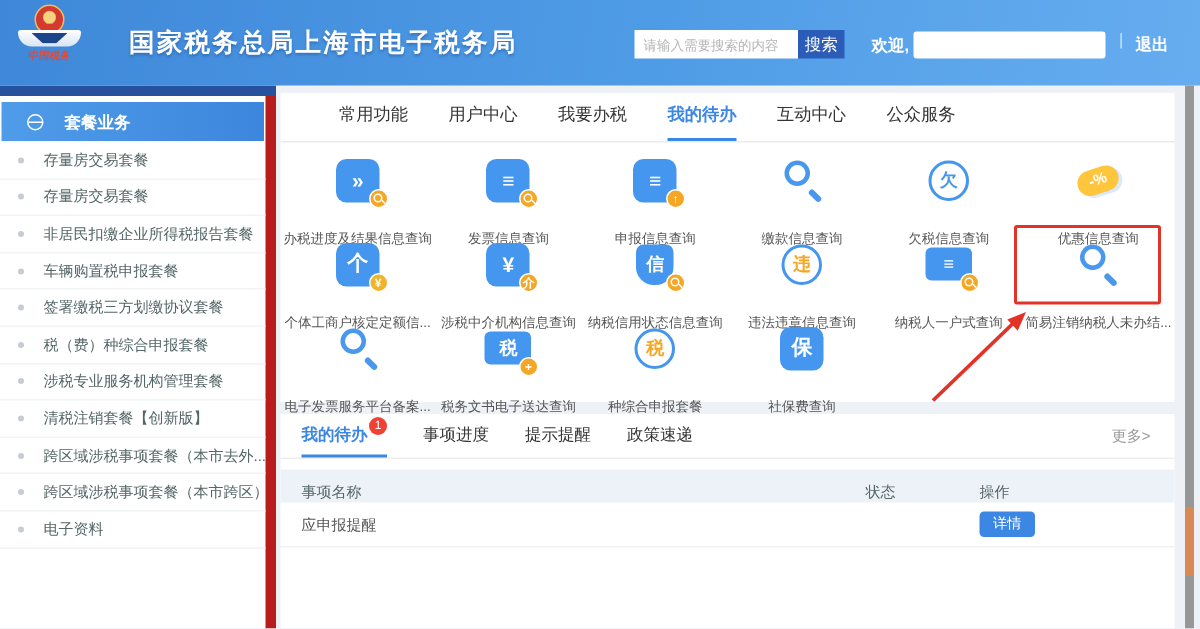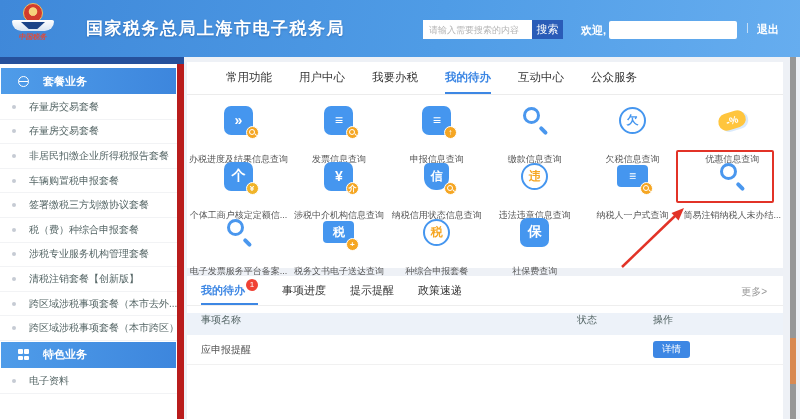--- a/index.html
+++ b/index.html
@@ -94,21 +94,21 @@
   
   .card2 { position:absolute; left:187px; top:276px; width:596px; height:143px; background:#fff; }
   .todo-tabs { height:30px; display:flex; align-items:flex-end; padding:0 16px 0 14px; gap:24px;
                border-bottom:1px solid #eee; font-size:11px; color:#333; }
   .todo-tab { height:28px; line-height:26px; border-bottom:2px solid transparent; cursor:pointer; position:relative; }
   .todo-tab.active { color:#3d87e4; font-weight:bold; border-bottom-color:#3d87e4; }
   .cnt { display:inline-flex; align-items:center; justify-content:center; width:12px; height:12px;
          background:#f04134; color:#fff; border-radius:50%; font-size:8px; font-weight:normal;
          position:relative; top:-7px; margin-left:1px; }
   .more { margin-left:auto; color:#999; font-size:10px; cursor:pointer; line-height:26px; }
-  .thead { margin-top:7px; height:22px; background:#edf2f9; display:flex; align-items:flex-start;
+  .thead { margin-top:7px; height:22px; background:#edf2f9; display:flex; align-items:flex-end;
            font-size:10px; color:#566; }
   .trow { height:30px; display:flex; align-items:center; font-size:10px; color:#555;
           border-bottom:1px solid #f1f1f1; }
   .col-name { flex:1; padding-left:14px; text-align:left; }
   .col-status { width:76px; }
   .col-action { width:130px; }
   .detail-btn { display:inline-flex; align-items:center; justify-content:center; width:37px; height:17px;
                 background:#3d87e4; color:#fff; font-size:9.5px; border-radius:3px; border:none; cursor:pointer; }
 
   
@@ -174,29 +174,20 @@
       <span>清税注销套餐【创新版】</span>
     </div>
   <div class="side-item">
       <span class="dot"></span>
       <span>跨区域涉税事项套餐（本市去外...</span>
     </div>
   <div class="side-item">
       <span class="dot"></span>
       <span>跨区域涉税事项套餐（本市跨区）</span>
     </div>
-  <div class="side-head" style="margin-top:1px;">
-    <span class="grid4">
-        <i></i>
-        <i></i>
-        <i></i>
-        <i></i>
-      </span>
-    <span>特色业务</span>
-  </div>
   <div class="side-item">
       <span class="dot"></span>
       <span>电子资料</span>
     </div>
 </div>
 
 <div class="card1">
   <div class="tabs">
     <span class="tab">常用功能</span>
     <span class="tab">用户中心</span>

